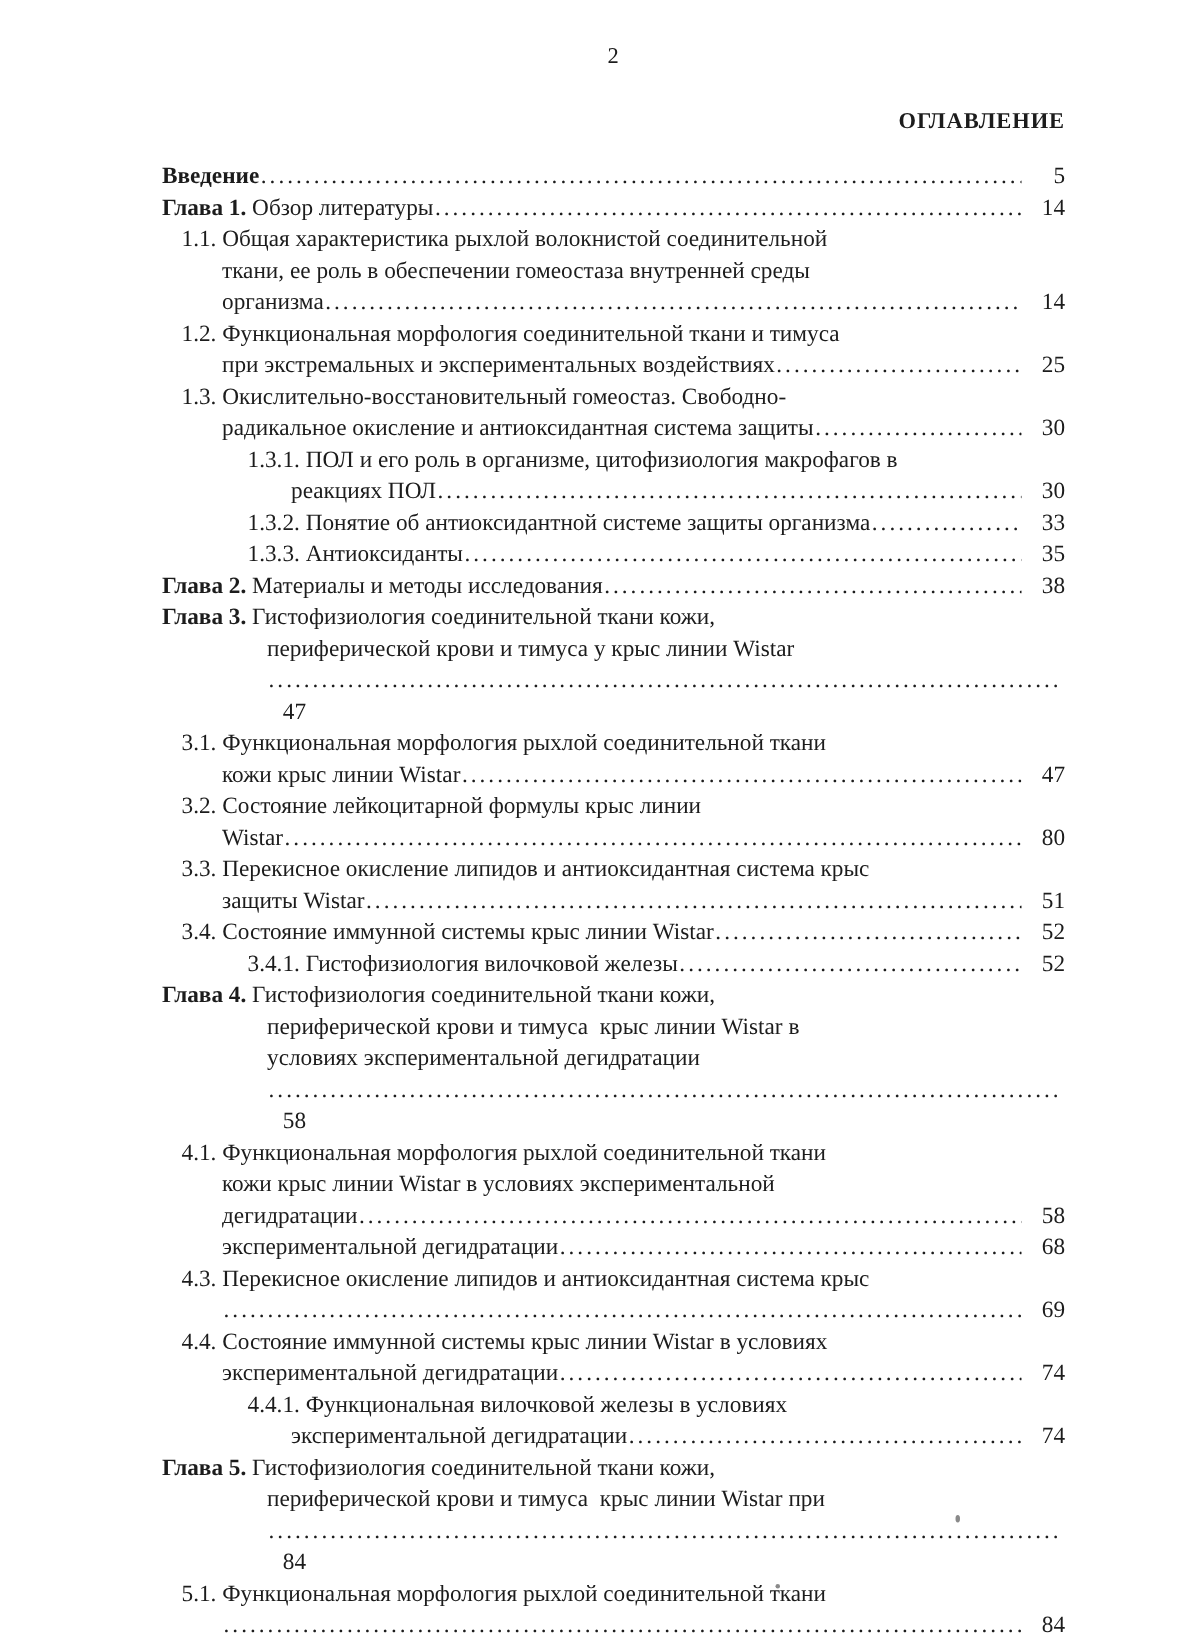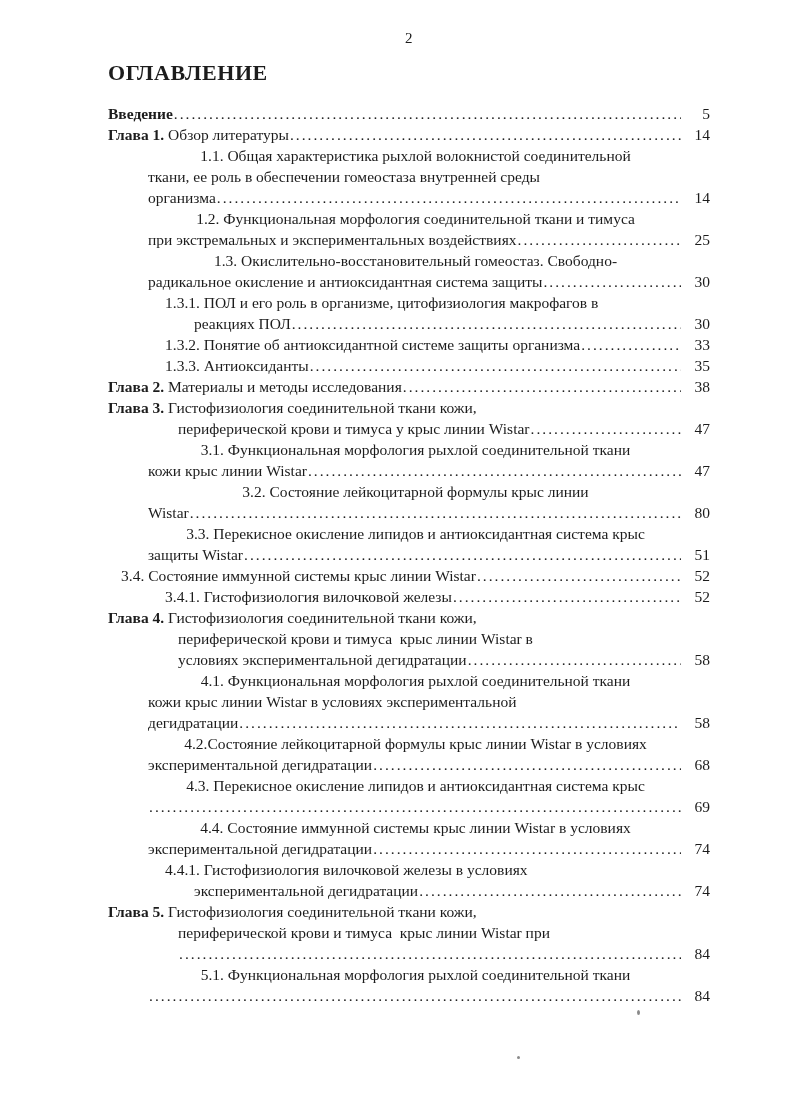--- a/index.html
+++ b/index.html
@@ -19,39 +19,39 @@
     left: 108px;
     top: 30px;
     width: 602px;
   }
   .page-number-top {
     text-align: center;
     font-size: 15px;
     letter-spacing: 0.5px;
   }
   .doc-title {
-    text-align: left;
+    text-align: right;
     font-weight: bold;
-    font-size: 22px;
+    font-size: 15px;
     letter-spacing: 0.6px;
-    margin-top: 13px;
+    margin-top: 26px;
   }
   .toc {
     margin-top: 17px;
     line-height: 21px;
   }
   .toc-entry { }
   .toc-line { display: flex; }
   .toc-line span { white-space: pre; }
   .bold { font-weight: bold; text-align: right; }
   .indent-0 { padding-left: 0; }
-  .indent-1 { padding-left: 13px; justify-content: center; }
+  .indent-1 { padding-left: 13px; }
   .indent-2 { padding-left: 40px; }
   .indent-3 { padding-left: 57px; }
-  .indent-4 { padding-left: 70px; }
+  .indent-4 { padding-left: 70px; flex-direction: column; }
   .indent-5 { padding-left: 86px; }
   .leader {
     flex: 1 1 auto;
     overflow: hidden;
     min-width: 8px;
     margin: 0 3px 0 1px;
   }
   .leader::after {
     content: "................................................................................................................................................................";
     letter-spacing: 2px;
@@ -234,23 +234,20 @@
           <div class="toc-line indent-2">
             <span class="line-text">кожи крыс линии Wistar в условиях экспериментальной</span>
           </div>
           <div class="toc-line indent-2">
             <span class="line-text">дегидратации</span>
             <span class="leader"></span>
             <span class="page-num">58</span>
           </div>
         </div>
         <div class="toc-entry">
-          <div class="toc-line indent-1">
-            <span class="line-text">4.2.Состояние лейкоцитарной формулы крыс линии Wistar в условиях</span>
-          </div>
           <div class="toc-line indent-2">
             <span class="line-text">экспериментальной дегидратации</span>
             <span class="leader"></span>
             <span class="page-num">68</span>
           </div>
         </div>
         <div class="toc-entry">
           <div class="toc-line indent-1">
             <span class="line-text">4.3. Перекисное окисление липидов и антиоксидантная система крыс</span>
           </div>
@@ -264,21 +261,21 @@
             <span class="line-text">4.4. Состояние иммунной системы крыс линии Wistar в условиях</span>
           </div>
           <div class="toc-line indent-2">
             <span class="line-text">экспериментальной дегидратации</span>
             <span class="leader"></span>
             <span class="page-num">74</span>
           </div>
         </div>
         <div class="toc-entry">
           <div class="toc-line indent-3">
-            <span class="line-text">4.4.1. Гистофизиология вилочковой железы в условиях</span>
+            <span class="line-text">4.4.1. Функциональная вилочковой железы в условиях</span>
           </div>
           <div class="toc-line indent-5">
             <span class="line-text">экспериментальной дегидратации</span>
             <span class="leader"></span>
             <span class="page-num">74</span>
           </div>
         </div>
         <div class="toc-entry">
           <div class="toc-line indent-0">
             <span class="bold">Глава 5.</span>

